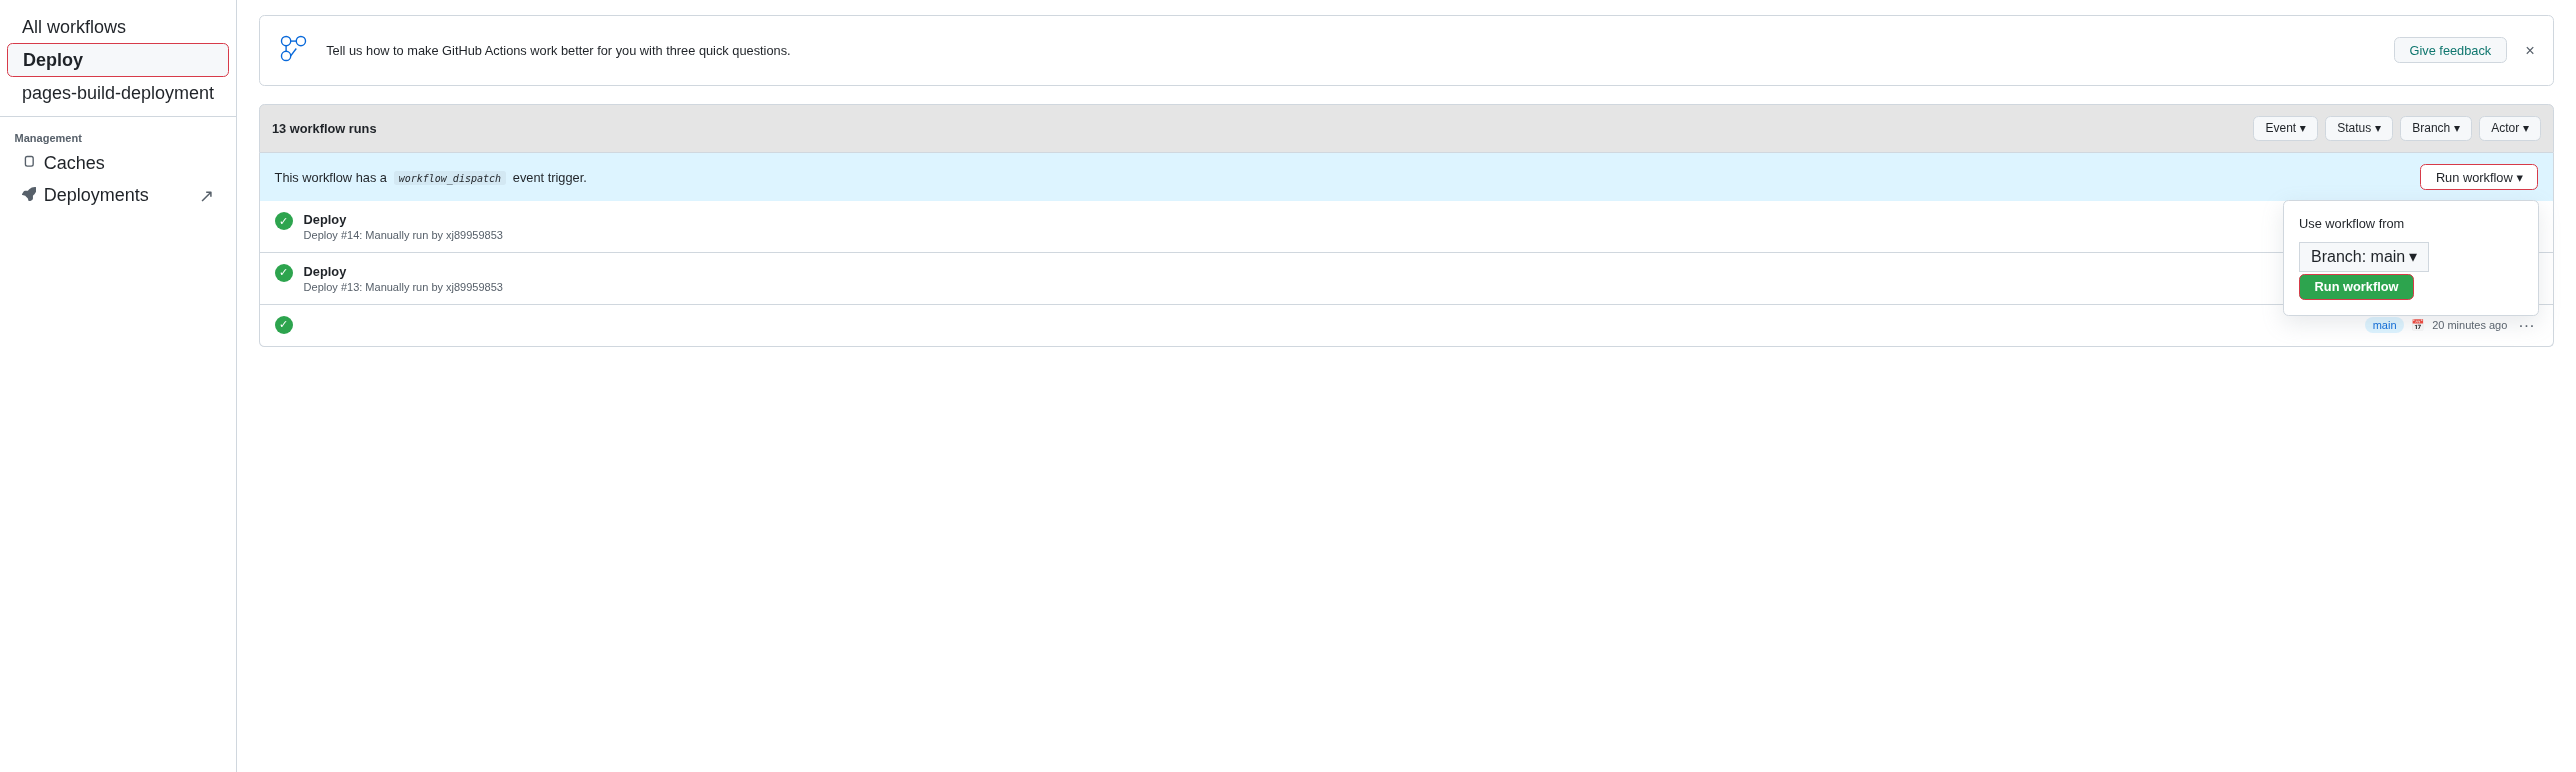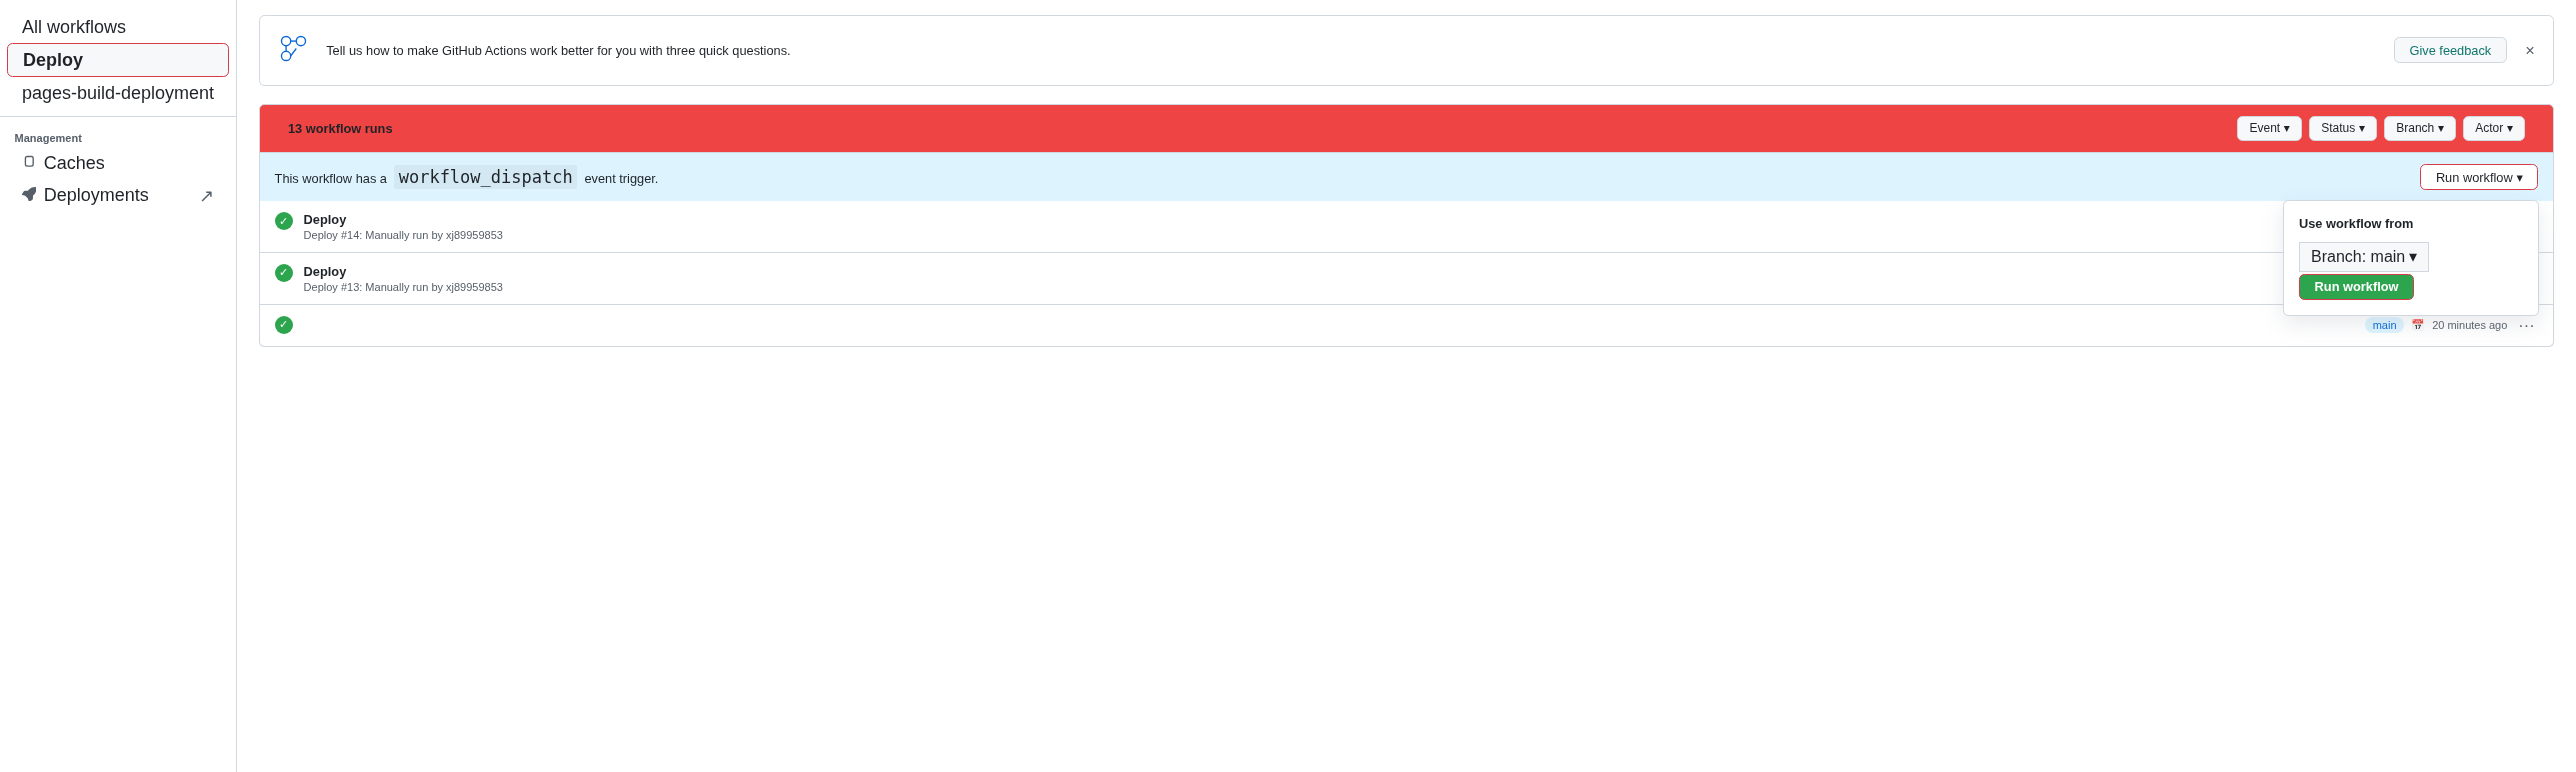--- a/index.html
+++ b/index.html
@@ -104,24 +104,24 @@
       color: #57606a;
       font-size: 16.4px;
       padding: 0 3.7px;
       line-height: 1;
     }
 
     
     .runs-header {
       border: 0.9px solid #d0d7de;
       border-radius: 5.5px 5.5px 0 0;
-      padding: 11px 28px;
-      display: flex;
-      align-items: center;
-      background: #ef4444;
+      padding: 11px 12px;
+      display: flex;
+      align-items: center;
+      background: #e5e5e5;
       border-bottom: 0.9px solid #d0d7de;
     }
     .runs-title {
       font-weight: 600;
       font-size: 12.8px;
       flex: 1;
     }
     .filter-btn {
       display: flex;
       align-items: flex-end;
@@ -147,21 +147,22 @@
       justify-content: space-between;
       font-size: 12.8px;
       color: #1f2328;
       position: relative;
     }
     .trigger-notice code {
       background: rgba(175, 184, 193, 0.2);
       border-radius: 2.7px;
       padding: 1.8px 4.6px;
       font-family: "SFMono-Regular", Consolas, monospace;
-      font-size: 17px;
+      font-size: 10px;
+      font-style: italic;
     }
     .run-workflow-btn {
       border: 1.4px solid #d73a49;
       background: #fff;
       border-radius: 5.5px;
       padding: 4.6px 14.6px;
       font-size: 12.8px;
       cursor: pointer;
       color: #1f2328;
       display: flex;
@@ -177,21 +178,21 @@
       top: 47px;
       background: #fff;
       border: 0.9px solid #d0d7de;
       border-radius: 5.5px;
       padding: 14.6px;
       width: 256px;
       box-shadow: 0 7.3px 22px rgba(140, 149, 159, 0.2);
       z-index: 100;
     }
     .dropdown-title {
-      font-weight: 700;
+      font-weight: 400;
       font-size: 12.8px;
       margin-bottom: 11px;
       color: #1f2328;
     }
     .branch-select {
       display: flex;
       align-items: center;
       gap: 3.7px;
       border: 0.9px solid #d0d7de;
       border-radius: 0;

